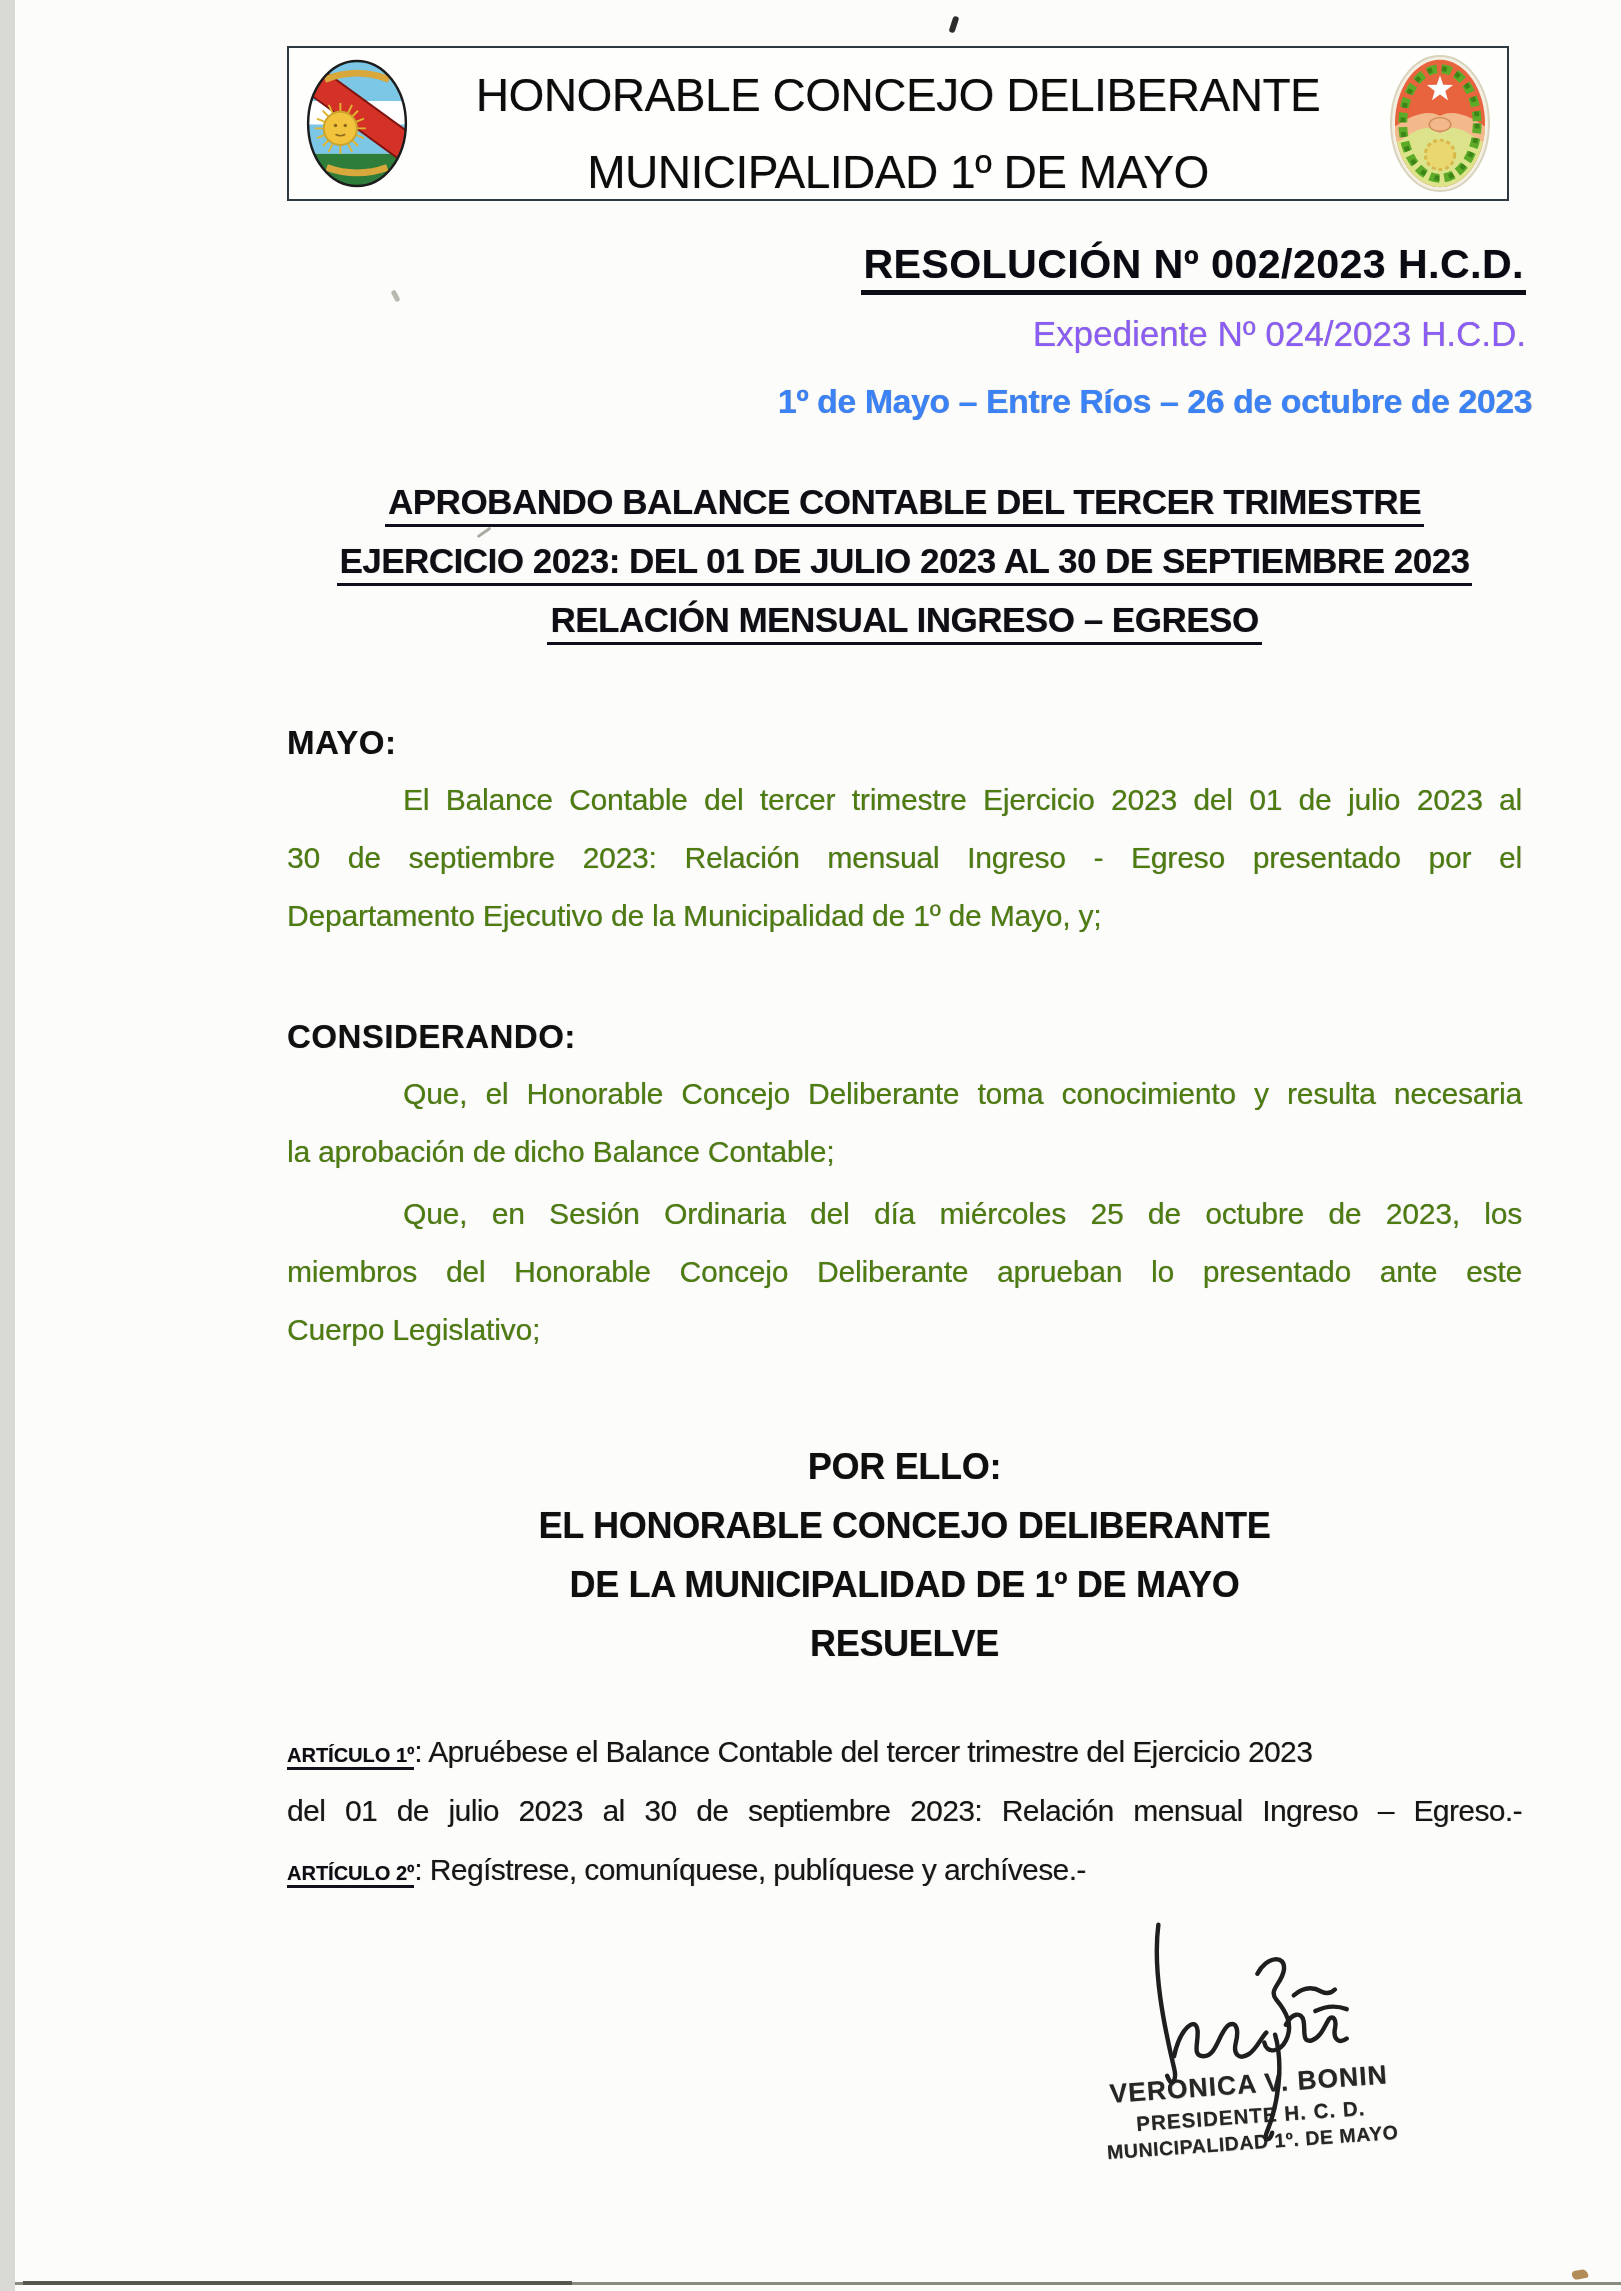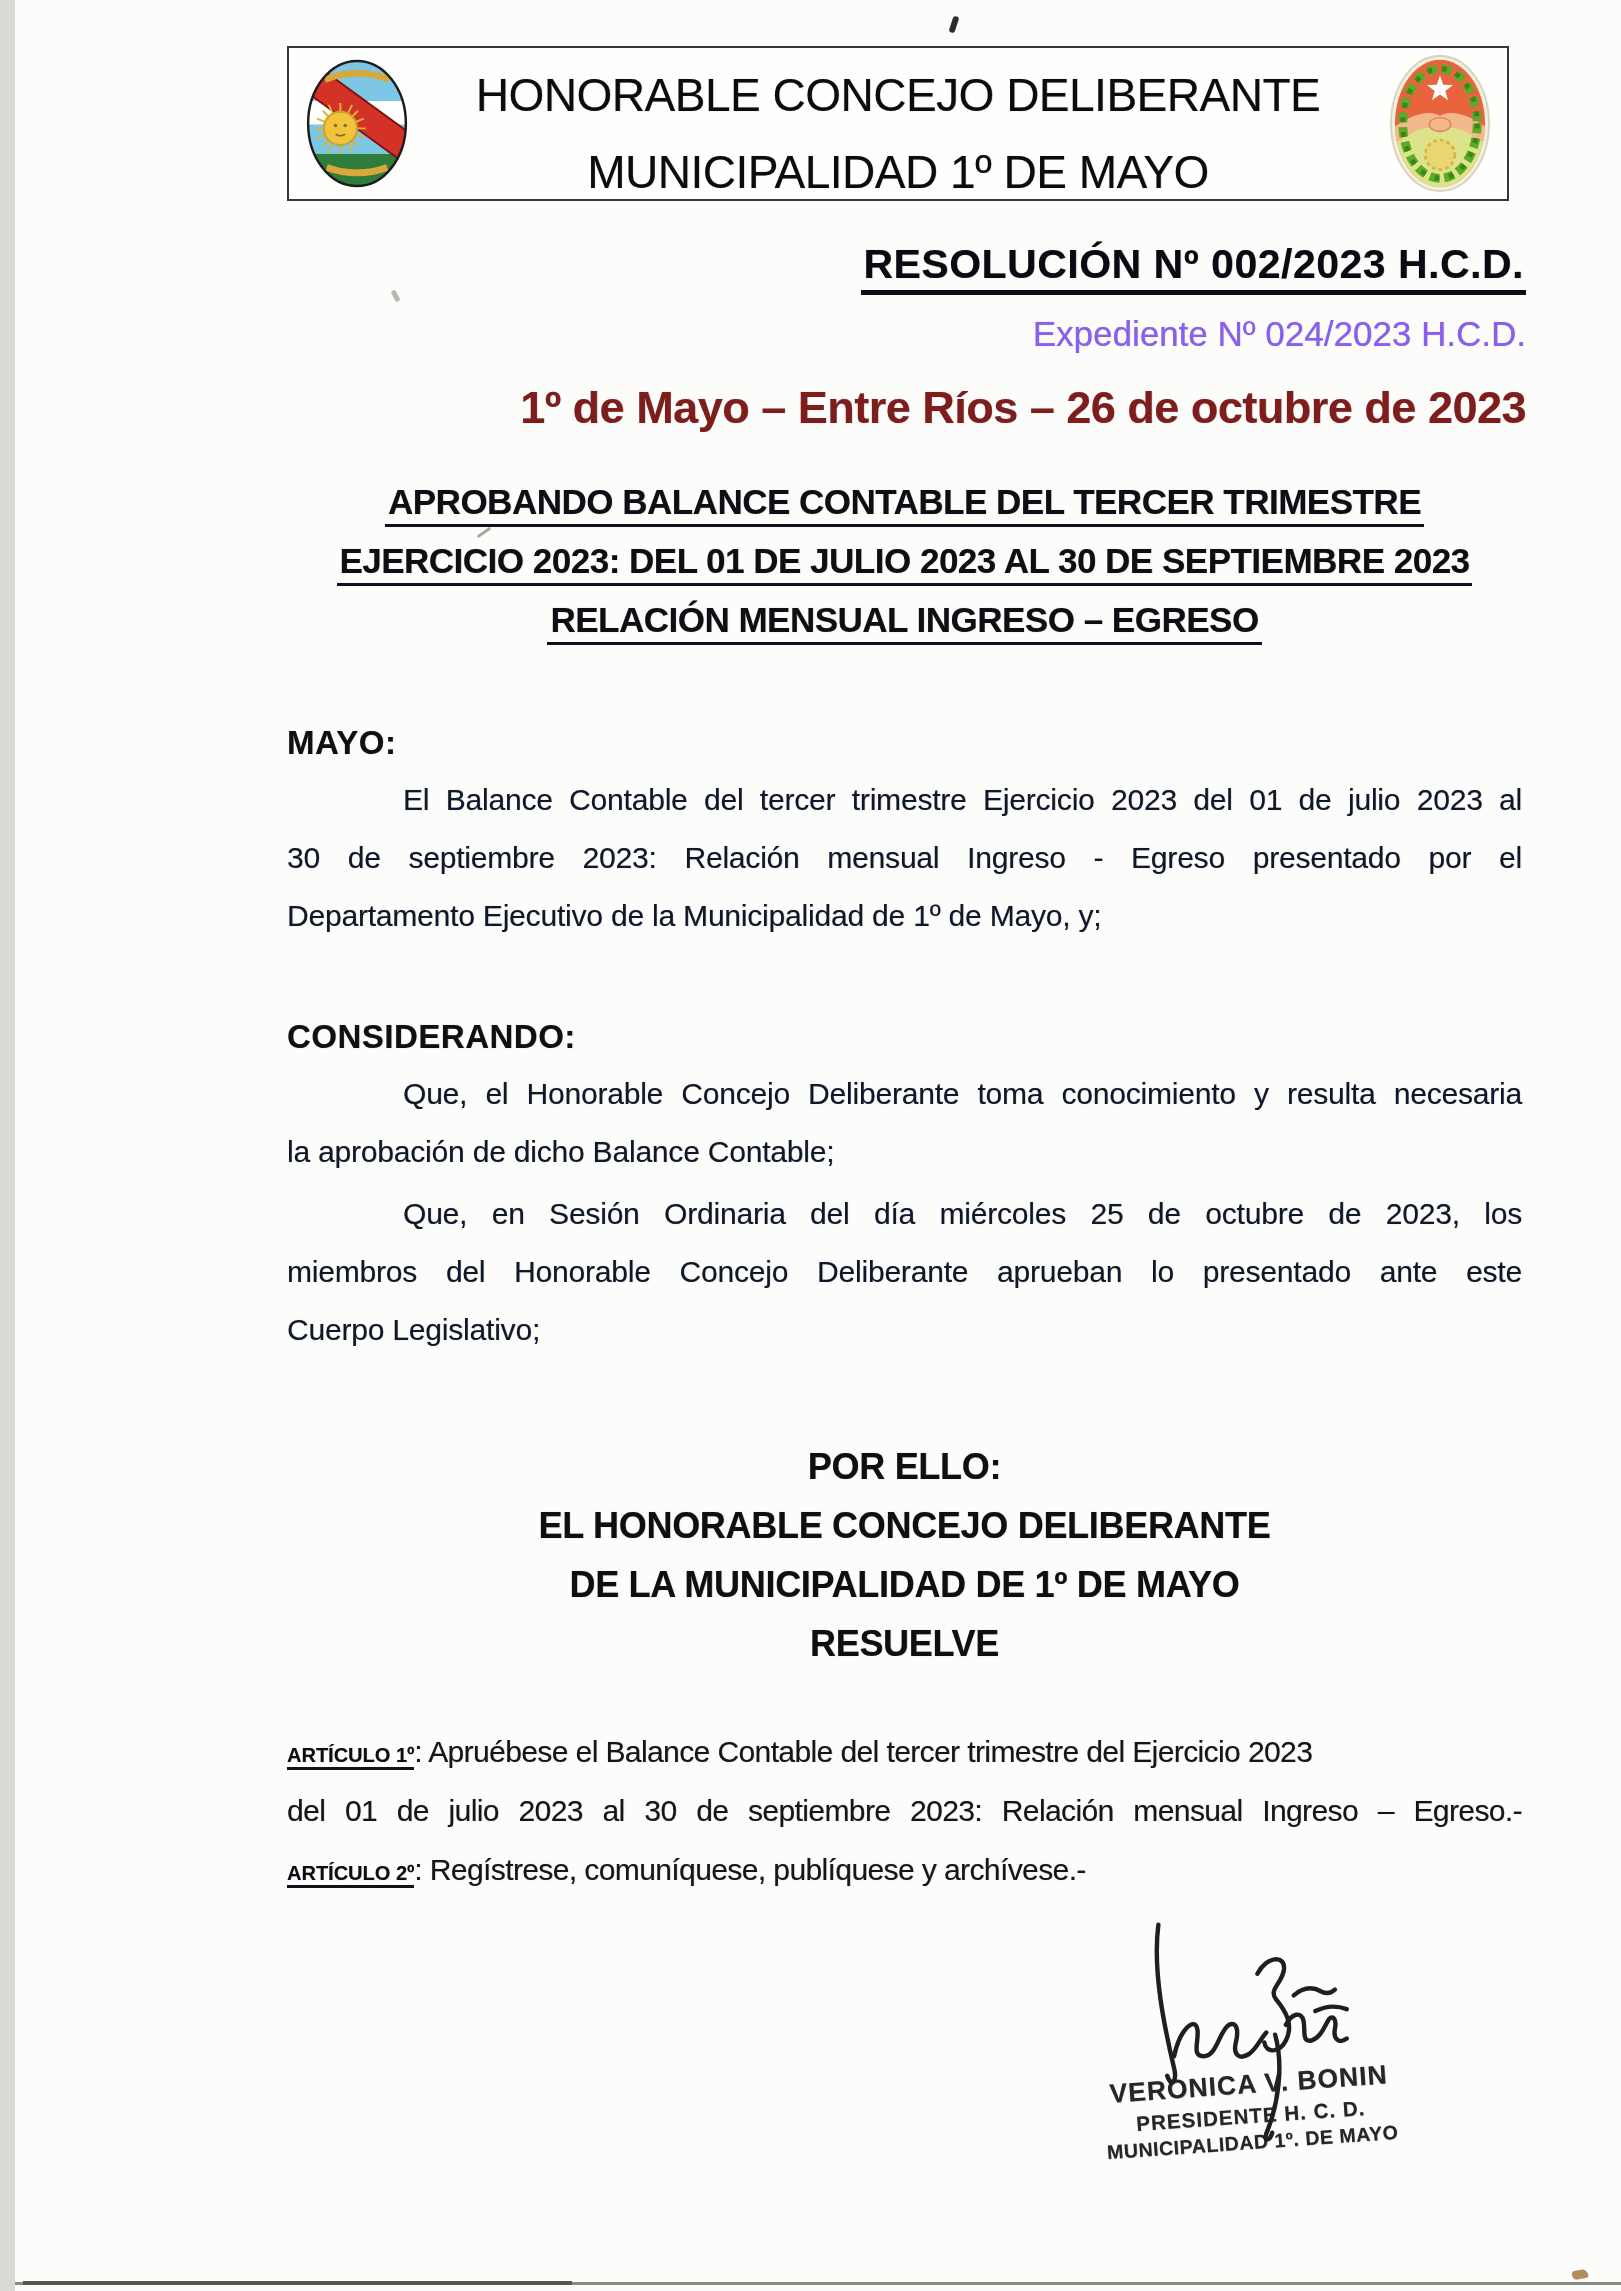--- a/index.html
+++ b/index.html
@@ -19,33 +19,33 @@
   .ht2{margin-top:23.5px;}
   .logo{position:absolute;}
   .logo-left{left:15.7px;top:9.8px;}
   .logo-right{right:15.7px;top:5.9px;}
 
   
   .res-title{position:absolute;top:241px;right:110px;font-size:41px;font-weight:bold;
     color:#0a0a12;white-space:nowrap;letter-spacing:0.5px;}
   .res-title .u{border-bottom:5.9px solid #0d0d18;padding:0 2px 2.9px 2px;}
   .expediente{position:absolute;top:314px;right:110px;font-size:35px;color:#8b5cf6;white-space:nowrap;}
-  .dateline{position:absolute;top:382px;right:110px;font-size:45px;font-weight:bold;
-    letter-spacing:-0.5px;color:#7f1d1d;white-space:nowrap;}
+  .dateline{position:absolute;top:382px;right:104px;font-size:34px;font-weight:bold;
+    letter-spacing:-0.5px;color:#3b82f6;white-space:nowrap;}
 
   
   .subject{position:absolute;left:272px;top:482px;width:1235px;text-align:center;}
   .subject .sline{height:59px;white-space:nowrap;}
   .subject .su{font-size:35px;font-weight:bold;color:#0e0e14;letter-spacing:-0.5px;
     border-bottom:3.9px solid #10101c;padding:0 2.9px 2.9px 2.9px;}
 
   
   .label{position:absolute;left:272px;font-size:33px;font-weight:bold;color:#101010;
     letter-spacing:0.5px;line-height:39px;}
-  .para{position:absolute;left:272px;width:1235px;font-size:30px;color:#0f172a;
+  .para{position:absolute;left:272px;width:1235px;font-size:30px;color:#4d7c0f;
     letter-spacing:-0.2px;}
   .ln{height:58px;line-height:58px;white-space:nowrap;width:100%;box-sizing:border-box;}
   .indent{padding-left:116px;}
   .just{text-align:justify;text-align-last:justify;text-justify:inter-word;}
 
   .resolve{position:absolute;left:272px;top:1437px;width:1235px;text-align:center;
     font-size:36px;font-weight:bold;color:#0f0f0f;letter-spacing:-0.3px;}
   .resolve .rl{height:59px;line-height:59px;white-space:nowrap;}
 
   .articles{position:absolute;left:272px;top:1722px;width:1235px;font-size:30px;color:#161616;}

